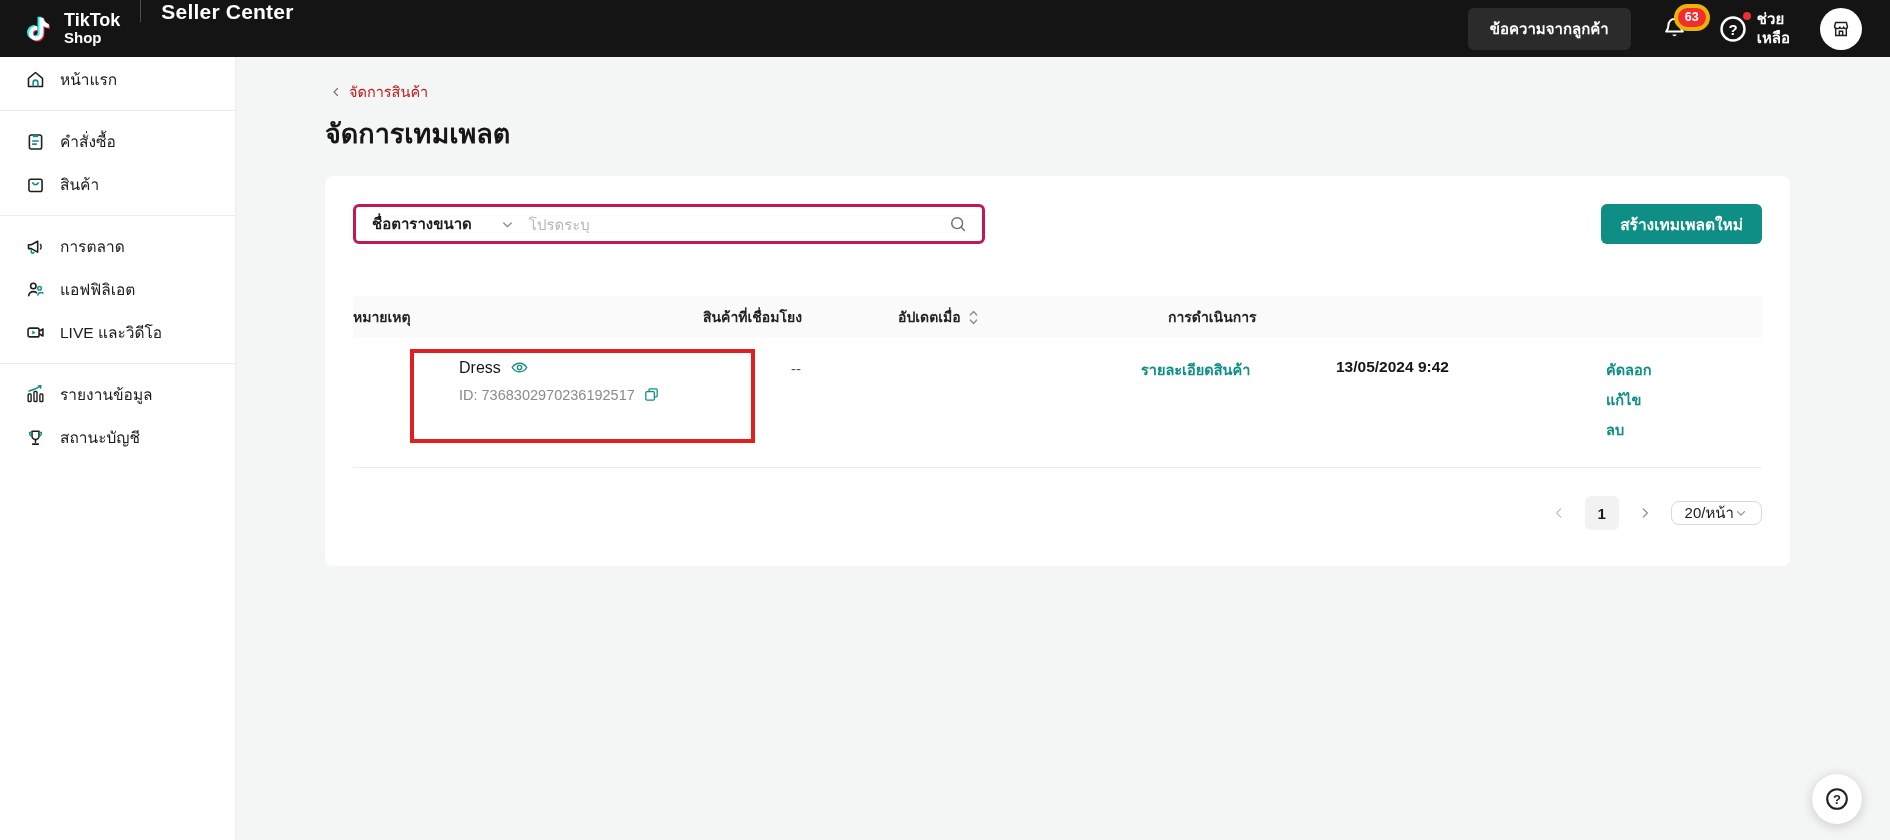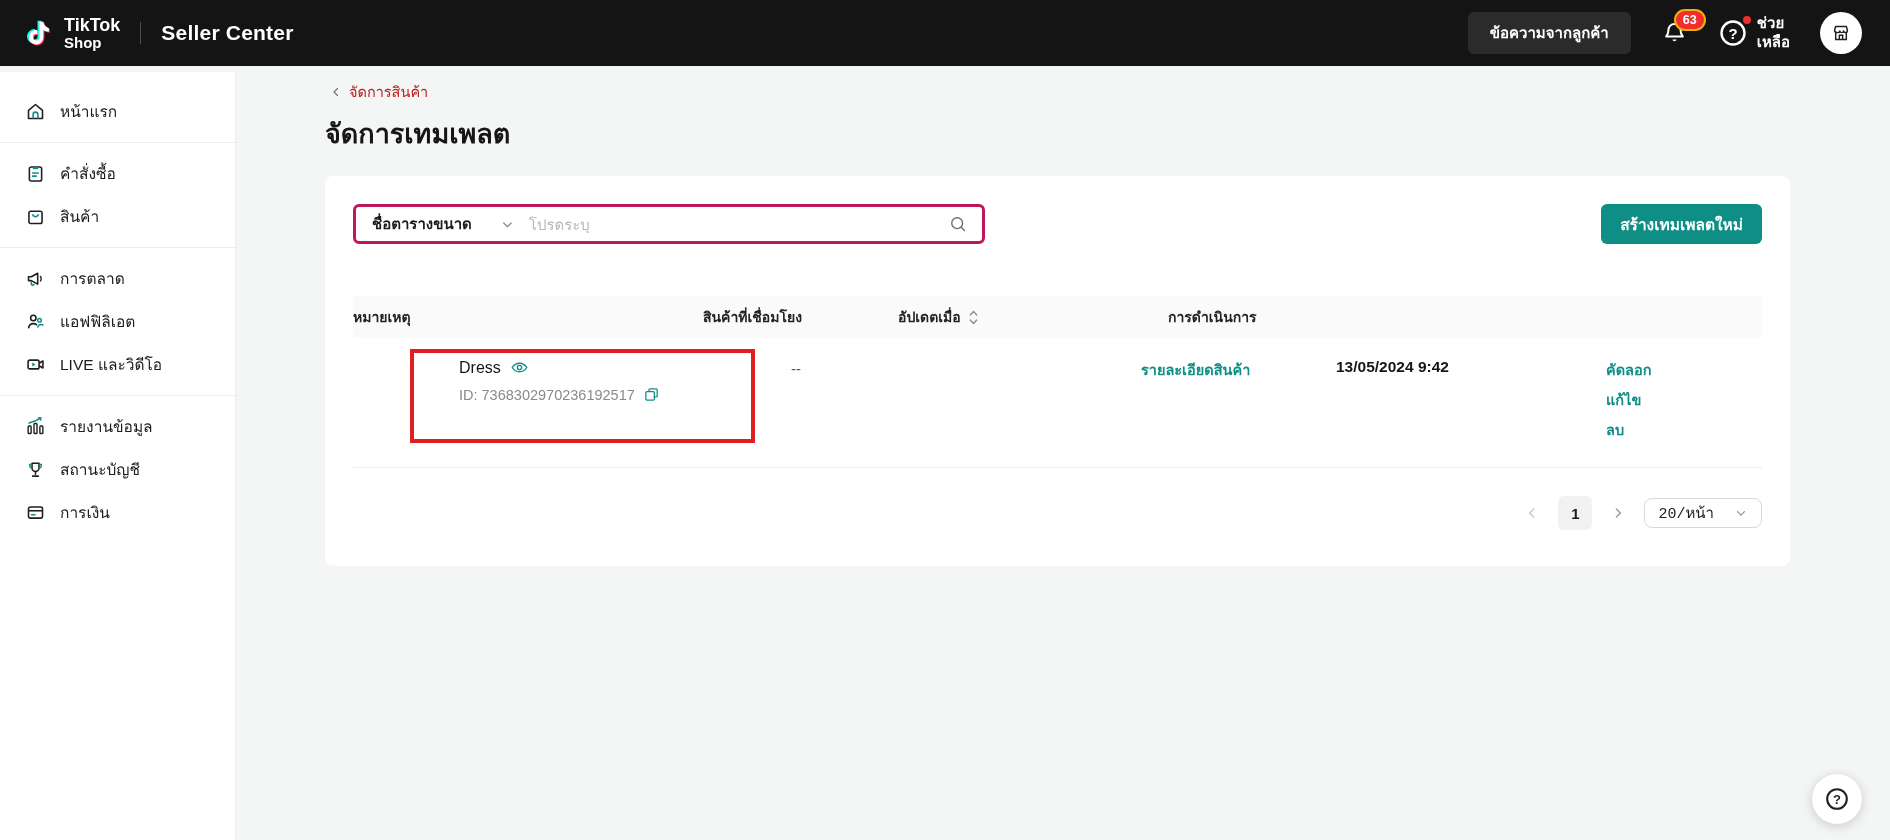--- a/index.html
+++ b/index.html
@@ -1,48 +1,48 @@
 <!DOCTYPE html>
 <html><head>
 <meta charset="utf-8">
 <style>
   * { margin:0; padding:0; box-sizing:border-box; }
   html,body { width:1890px; height:840px; overflow:hidden;
     font-family:"Liberation Sans","DejaVu Sans",sans-serif; background:#f4f5f5; }
 
   
-  .topbar { position:absolute; top:0; left:0; right:0; height:66px; background:#141414;
-    display:flex; align-items:center; padding:0 28px 0 24px; color:#fff; z-index:20; }
+  .topbar { position:absolute; top:0; left:0; right:0; height:57px; background:#141414;
+    display:flex; padding:0 28px 0 24px; color:#fff; z-index:20; }
   .logo { display:flex; align-items:center; gap:10px; cursor:pointer; }
   .note-icon svg { display:block;
     filter:drop-shadow(-1.5px -1px 0 #25F4EE) drop-shadow(1.5px 1px 0 #FE2C55); }
   .logo-text { line-height:1.05; font-weight:700; }
   .logo-text .l1 { font-size:18px; display:block; }
   .logo-text .l2 { font-size:15px; display:block; font-weight:600; }
   .v-div { width:1px; height:22px; background:#4d4d4d; margin:0 20px; }
   .product { font-size:21px; font-weight:700; letter-spacing:.2px; }
   .topbar-right { margin-left:auto; display:flex; align-items:center; gap:30px; }
   .msg-btn { background:#2b2b2b; border:none; color:#fff; height:42px; padding:0 22px;
     border-radius:6px; font-size:15px; font-weight:600; cursor:pointer;
     font-family:inherit; }
   .bell-wrap { position:relative; cursor:pointer; display:flex; }
   .badge { position:absolute; top:-11px; left:13px; background:#F12D2D; color:#fff;
     font-size:12.5px; font-weight:700; padding:1px 7px; border-radius:999px;
-    border:2px solid #eab308; line-height:1.35; }
+    border:4px solid #eab308; line-height:1.35; }
   .help-wrap { display:flex; align-items:center; gap:9px; cursor:pointer; }
   .q-icon { position:relative; display:flex; }
   .q-dot { position:absolute; top:-2px; right:-3px; width:8px; height:8px;
     border-radius:50%; background:#F12D2D; }
   .help-label { font-size:15px; font-weight:600; line-height:1.25; }
   .help-label span { display:block; }
   .avatar { width:42px; height:42px; border-radius:50%; background:#fff; display:flex;
     align-items:center; justify-content:center; cursor:pointer; }
 
   
-  .sidebar { position:absolute; top:72px; left:0; bottom:0; width:236px; background:#fff;
+  .sidebar { position:absolute; top:40px; left:0; bottom:0; width:236px; background:#fff;
     border-right:1px solid #ececec; padding-top:18px; }
   .side-item { height:43px; display:flex; align-items:center; gap:14px; padding:0 24px;
     font-size:15.5px; color:#1c1c1c; cursor:pointer; white-space:nowrap; }
   .side-item .ic { width:22px; display:flex; justify-content:center; }
   .side-div { height:1px; background:#ebebeb; margin:9px 0; }
 
   
   .main { position:absolute; top:57px; left:236px; right:0; bottom:0; overflow:hidden; }
   .content { margin:23px 0 0 89px; width:1465px; }
   .breadcrumb { display:flex; align-items:center; gap:7px; color:#b91c1c; font-size:14.5px;
@@ -88,23 +88,23 @@
 
   .annotation { position:absolute; left:85px; top:173px; width:345px; height:94px;
     border:4px solid #E02020; pointer-events:none; }
 
   .pagination { display:flex; align-items:center; justify-content:flex-end; gap:15px;
     margin-top:28px; }
   .pg-chevron { background:none; border:none; display:flex; cursor:pointer; padding:4px; }
   .pg-current { width:34px; height:34px; background:#f2f2f2; border-radius:6px;
     display:flex; align-items:center; justify-content:center; font-size:15px;
     font-weight:700; color:#1c1c1c; cursor:pointer; }
-  .pg-size { height:30px; border:1px solid #d9d9d9; border-radius:8px; background:#fff;
-    display:flex; align-items:center; gap:20px; padding:0 13px; font-size:15px;
-    color:#1c1c1c; cursor:pointer;font-family:Liberation Mono, monospace; }
+  .pg-size { height:24px; border:1px solid #d9d9d9; border-radius:8px; background:#fff;
+    display:flex; align-items:center; gap:0; padding:0 13px; font-size:15px;
+    color:#1c1c1c; cursor:pointer; }
 
   .float-help { position:absolute; right:28px; bottom:16px; width:50px; height:50px;
     border:none; border-radius:50%; background:#fff; display:flex; align-items:center;
     justify-content:center; cursor:pointer; box-shadow:0 2px 12px rgba(0,0,0,.18); }
 
   svg { display:block; }
 </style>
 </head>
 <body>
 
@@ -252,30 +252,20 @@
     <span class="ic">
       <svg width="21" height="21" viewBox="0 0 24 24">
         <path d="M8 4.8h8v5.4a4 4 0 0 1-8 0z" fill="none" stroke="#1f1f1f" stroke-width="1.8" stroke-linejoin="round"></path>
         <path d="M8 6.3H5.3c0 2.6 1.1 4.2 2.7 4.2M16 6.3h2.7c0 2.6-1.1 4.2-2.7 4.2" fill="none" stroke="#0F8E86" stroke-width="1.6"></path>
         <path d="M12 14.4v3M8.8 19.6h6.4" stroke="#1f1f1f" stroke-width="1.8" stroke-linecap="round"></path>
       </svg>
     </span>
     <span>สถานะบัญชี</span>
   </div>
 
-  <div class="side-item">
-    <span class="ic">
-      <svg width="21" height="21" viewBox="0 0 24 24">
-        <rect x="4" y="5.8" width="16" height="12.6" rx="2" fill="none" stroke="#1f1f1f" stroke-width="1.8"></rect>
-        <path d="M4 10h16" stroke="#1f1f1f" stroke-width="1.8"></path>
-        <path d="M7.4 14.6h4" stroke="#0F8E86" stroke-width="1.9" stroke-linecap="round"></path>
-      </svg>
-    </span>
-    <span>การเงิน</span>
-  </div>
 </nav>
 
 <main class="main">
   <div class="content">
 
     <div class="breadcrumb">
       <span>
         <svg width="12" height="12" viewBox="0 0 24 24">
           <path d="M15 5 8 12l7 7" fill="none" stroke="#6f6f6f" stroke-width="2.2" stroke-linecap="round" stroke-linejoin="round"></path>
         </svg>

